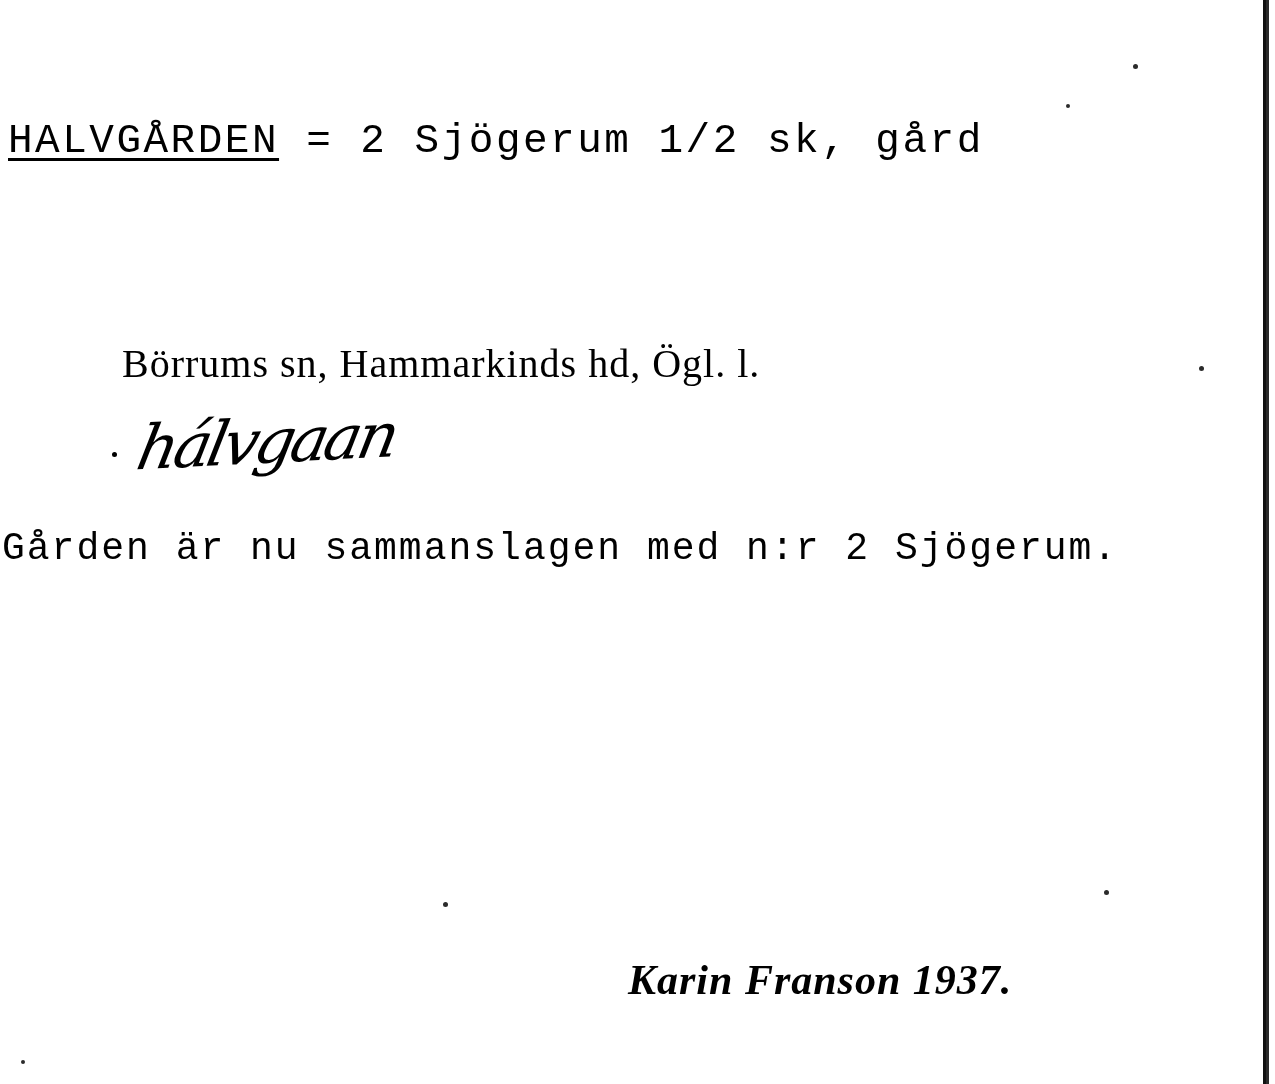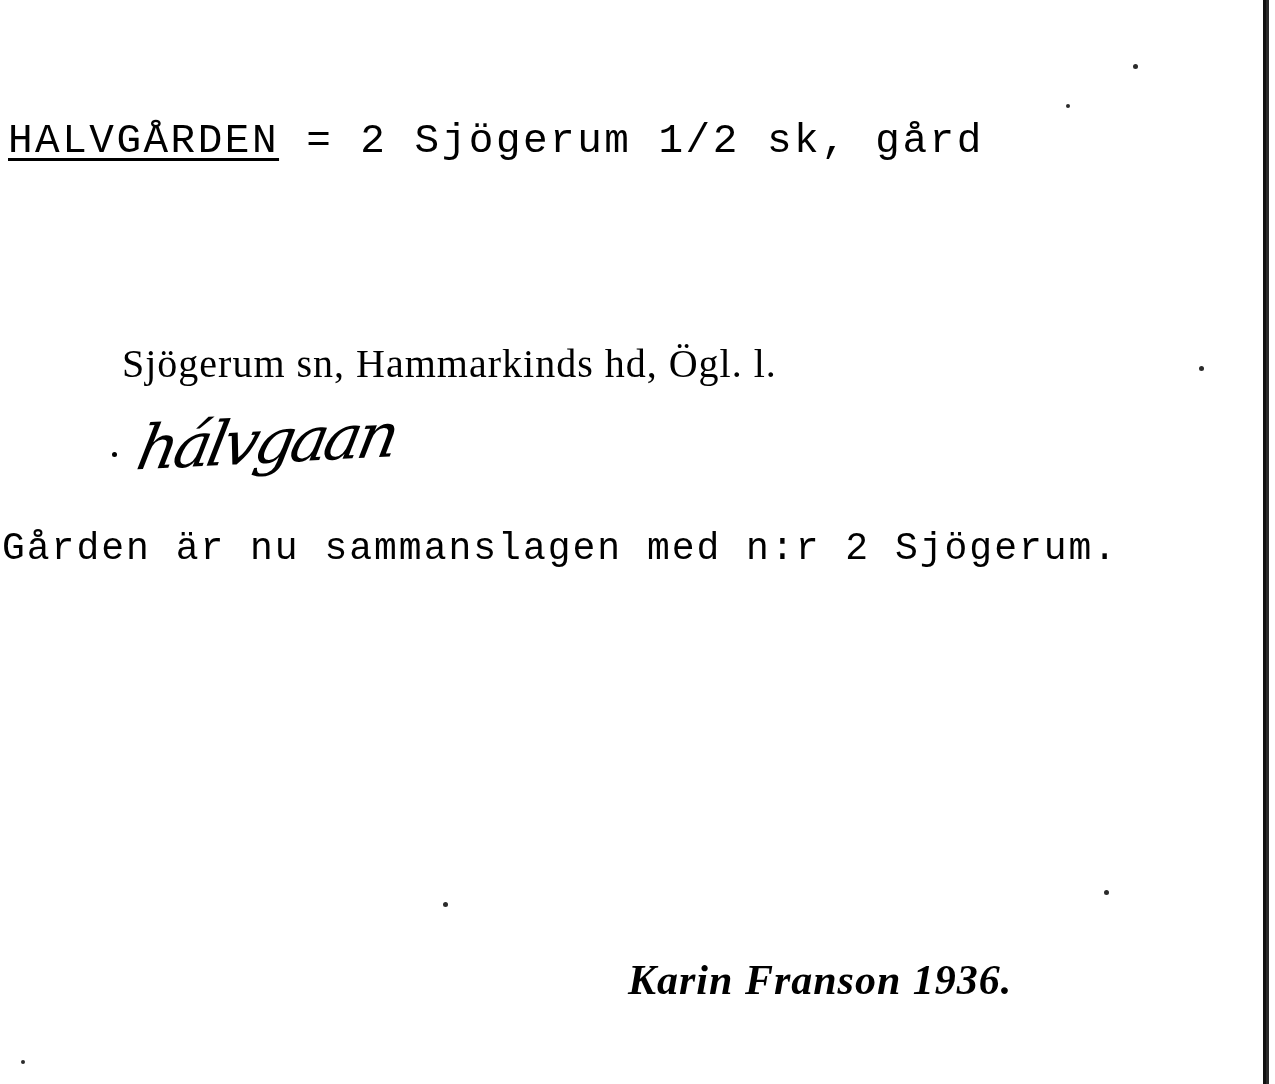--- a/index.html
+++ b/index.html
@@ -124,28 +124,28 @@
 <div class="page">
 
   <div class="edge-right">
     <div class="edge-right-inner"></div>
   </div>
 
   <div class="headline">
     <span class="headword">HALVGÅRDEN</span><span> = 2 Sjögerum 1/2 sk, gård</span>
   </div>
 
-  <div class="parish">Sjögerum sn, Hammarkinds hd, Ögl. l.</div>
+  <div class="parish">Börrums sn, Hammarkinds hd, Ögl. l.</div>
 
   <div class="pron-dot"></div>
   <div class="pronunciation">hálvgaan</div>
 
   <div class="note">Gården är nu sammanslagen med n:r 2 Sjögerum.</div>
 
-  <div class="signature">Karin Franson 1936.</div>
+  <div class="signature">Karin Franson 1937.</div>
 
   <div class="speck s1"></div>
   <div class="speck s2"></div>
   <div class="speck s3"></div>
   <div class="speck s4"></div>
   <div class="speck s5"></div>
   <div class="speck s6"></div>
 
 </div>
 

